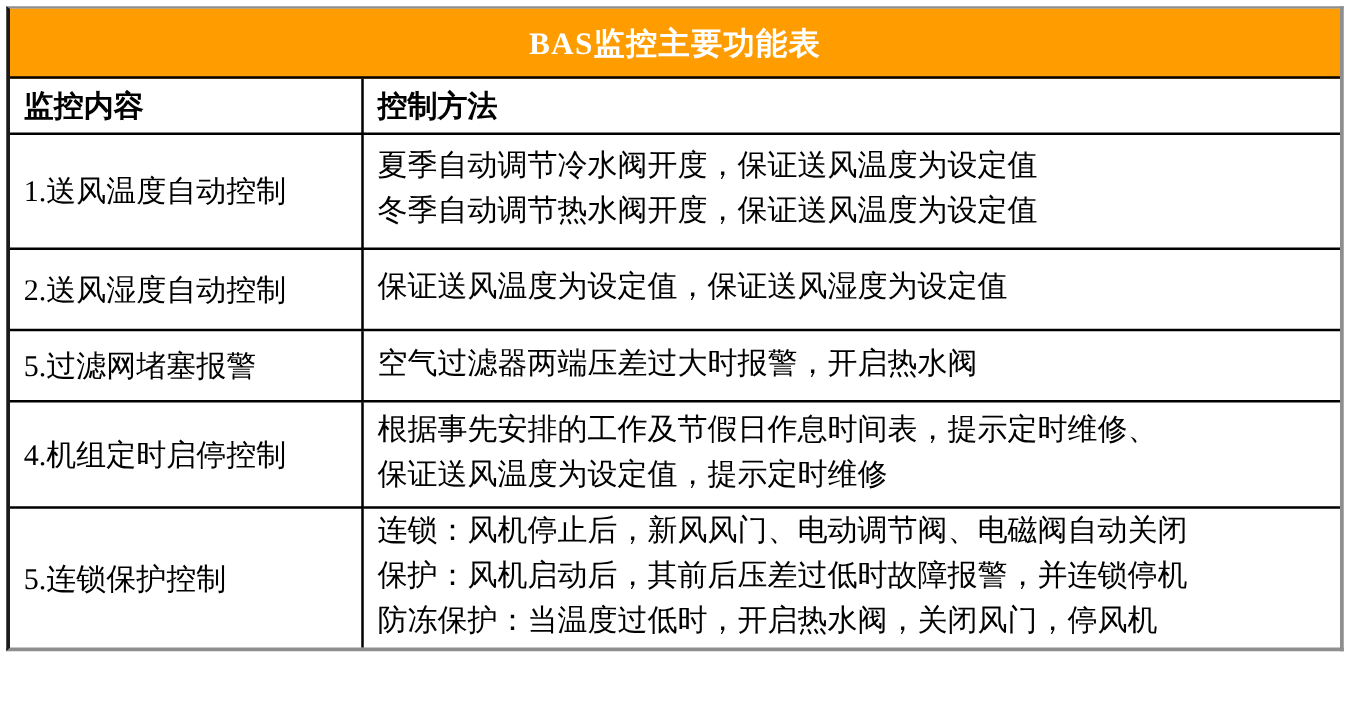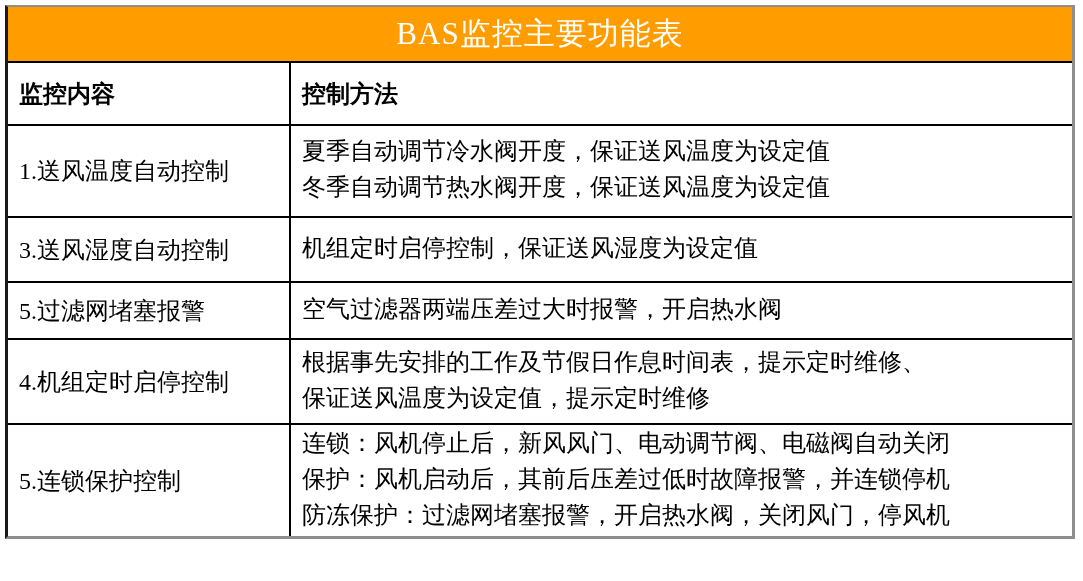--- a/index.html
+++ b/index.html
@@ -26,22 +26,22 @@
   .title-bar {
     height: 56px;
     background: #ff9d00;
     border-bottom: 2px solid #000000;
     display: flex;
     align-items: center;
     justify-content: center;
   }
   .title-text {
     color: #ffffff;
-    font-weight: normal;
-    font-size: 31px;
+    font-weight: bold;
+    font-size: 25px;
     letter-spacing: 1px;
   }
   table.grid {
     width: 100%;
     border-collapse: collapse;
     table-layout: fixed;
   }
   table.grid th, table.grid td {
     border: 2px solid #000000;
     vertical-align: middle;
@@ -51,21 +51,21 @@
     overflow: hidden;
   }
   table.grid th:first-child, table.grid td:first-child { border-left: none; }
   table.grid th:last-child,  table.grid td:last-child  { border-right: none; }
   table.grid thead th { border-top: none; }
   table.grid tr:last-child td { border-bottom: none; }
   col.c1 { width: 282px; }
   th { font-weight: bold; font-size: 25px; }
   td.method { padding-left: 13px; }
   .line { line-height: 36px; white-space: nowrap; font-family: Liberation Mono, monospace; }
-  tr.rh  { height: 62px; }
+  tr.rh  { height: 44px; }
   tr.r1  { height: 92px; }
   tr.r2  { height: 65px; }
   tr.r3  { height: 57px; }
   tr.r4  { height: 85px; }
   tr.r5  { height: 112px; }
 </style>
 </head>
 <body>
 
 <div class="frame">
@@ -87,42 +87,42 @@
     </thead>
     <tbody>
       <tr class="r1">
         <td>1.送风温度自动控制</td>
         <td class="method">
           <div class="line">夏季自动调节冷水阀开度，保证送风温度为设定值</div>
           <div class="line">冬季自动调节热水阀开度，保证送风温度为设定值</div>
         </td>
       </tr>
       <tr class="r2">
-        <td>3.送风湿度自动控制</td>
+        <td>2.送风湿度自动控制</td>
         <td class="method">
-          <div class="line">机组定时启停控制，保证送风湿度为设定值</div>
+          <div class="line">保证送风温度为设定值，保证送风湿度为设定值</div>
         </td>
       </tr>
       <tr class="r3">
         <td>5.过滤网堵塞报警</td>
         <td class="method">
           <div class="line">空气过滤器两端压差过大时报警，开启热水阀</div>
         </td>
       </tr>
       <tr class="r4">
         <td>4.机组定时启停控制</td>
         <td class="method">
           <div class="line">根据事先安排的工作及节假日作息时间表，提示定时维修、</div>
           <div class="line">保证送风温度为设定值，提示定时维修</div>
         </td>
       </tr>
       <tr class="r5">
         <td>5.连锁保护控制</td>
         <td class="method">
           <div class="line">连锁：风机停止后，新风风门、电动调节阀、电磁阀自动关闭</div>
           <div class="line">保护：风机启动后，其前后压差过低时故障报警，并连锁停机</div>
-          <div class="line">防冻保护：过滤网堵塞报警，开启热水阀，关闭风门，停风机</div>
+          <div class="line">防冻保护：当温度过低时，开启热水阀，关闭风门，停风机</div>
         </td>
       </tr>
     </tbody>
   </table>
 
 </div>
 
 </body></html>

